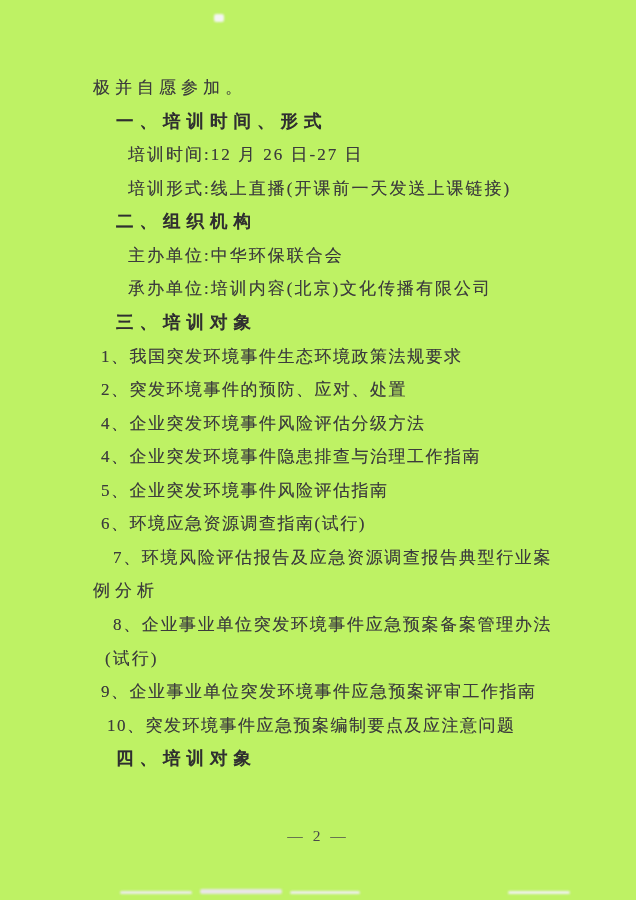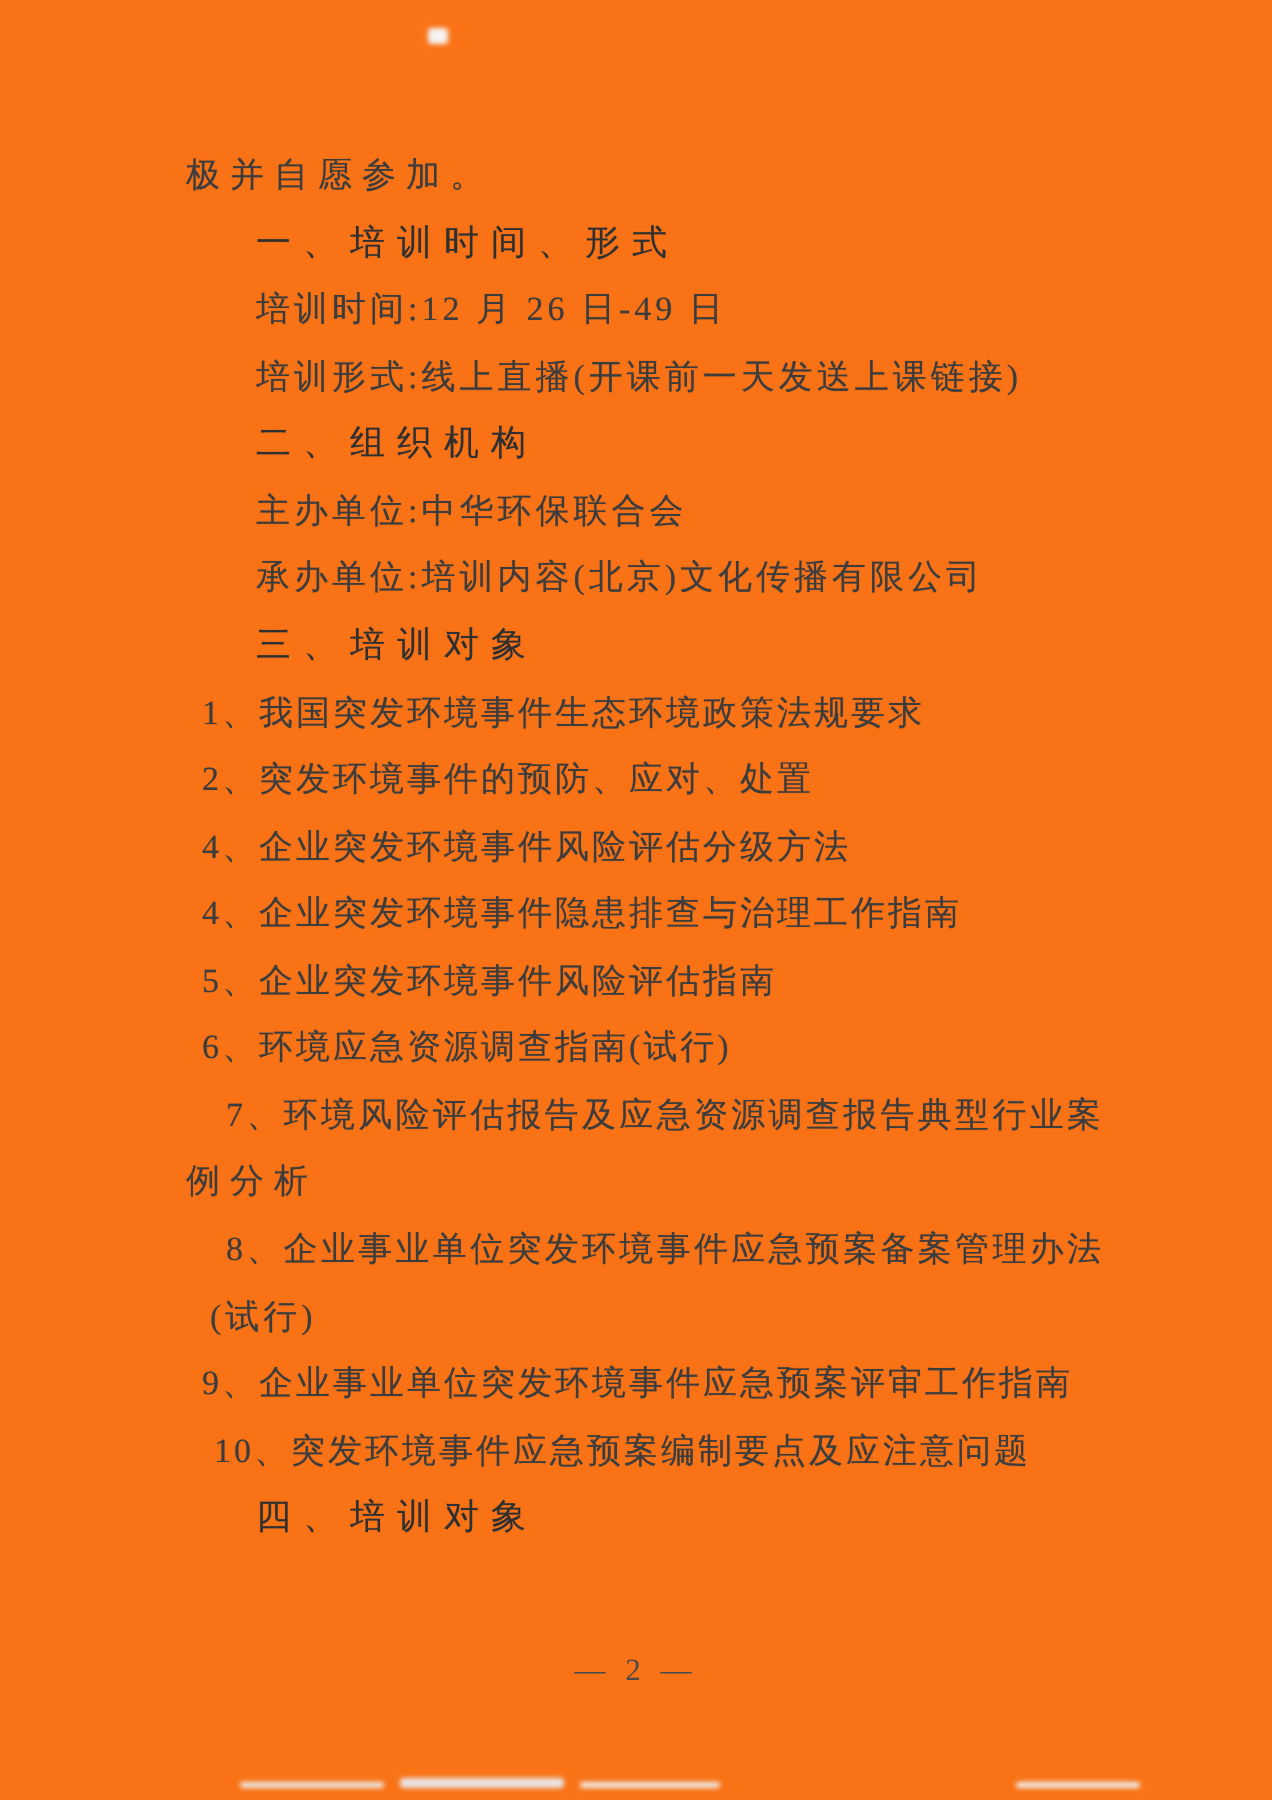--- a/index.html
+++ b/index.html
@@ -4,42 +4,42 @@
 <style>
   html, body {
     margin: 0;
     padding: 0;
     background: #ffffff;
   }
   .page {
     position: relative;
     width: 636px;
     height: 900px;
-    background: #f97316;
+    background: #bef264;
     overflow: hidden;
     font-family: "Liberation Serif", "DejaVu Serif", serif;
     color: #3c3c3c;
   }
   .doc-body {
     position: absolute;
     left: 93px;
     right: 85px;
     top: 71px;
   }
   .line {
     line-height: 33.57px;
     height: 33.57px;
     font-size: 17px;
     letter-spacing: 1.5px;
     white-space: nowrap;
     text-shadow: 0 0 0.5px rgba(70,70,70,0.55);
   }
   .line.heading {
-    font-weight: normal;
-    margin-left: 35px;
+    font-weight: bold;
+    margin-left: 23px;
     letter-spacing: 6px;
     font-size: 17.5px;
     color: #2f2f2f;
   }
   .line.para {
     margin-left: 35px;
     letter-spacing: 2px;
   }
   .line.list {
     margin-left: 8px;
@@ -87,21 +87,21 @@
   .sa-5 { left: 214px; top: 14px; width: 10px; height: 8px; background: #f4f4f4; }
 </style>
 </head>
 <body>
 
 <div class="page">
 
   <div class="doc-body" id="doc-body">
       <div class="line flush-wide">极并自愿参加。</div>
       <div class="line heading">一、培训时间、形式</div>
-      <div class="line para">培训时间:12 月 26 日-49 日</div>
+      <div class="line para">培训时间:12 月 26 日-27 日</div>
       <div class="line para">培训形式:线上直播(开课前一天发送上课链接)</div>
       <div class="line heading">二、组织机构</div>
       <div class="line para">主办单位:中华环保联合会</div>
       <div class="line para">承办单位:培训内容(北京)文化传播有限公司</div>
       <div class="line heading">三、培训对象</div>
       <div class="line list">1、我国突发环境事件生态环境政策法规要求</div>
       <div class="line list">2、突发环境事件的预防、应对、处置</div>
       <div class="line list">4、企业突发环境事件风险评估分级方法</div>
       <div class="line list">4、企业突发环境事件隐患排查与治理工作指南</div>
       <div class="line list">5、企业突发环境事件风险评估指南</div>

